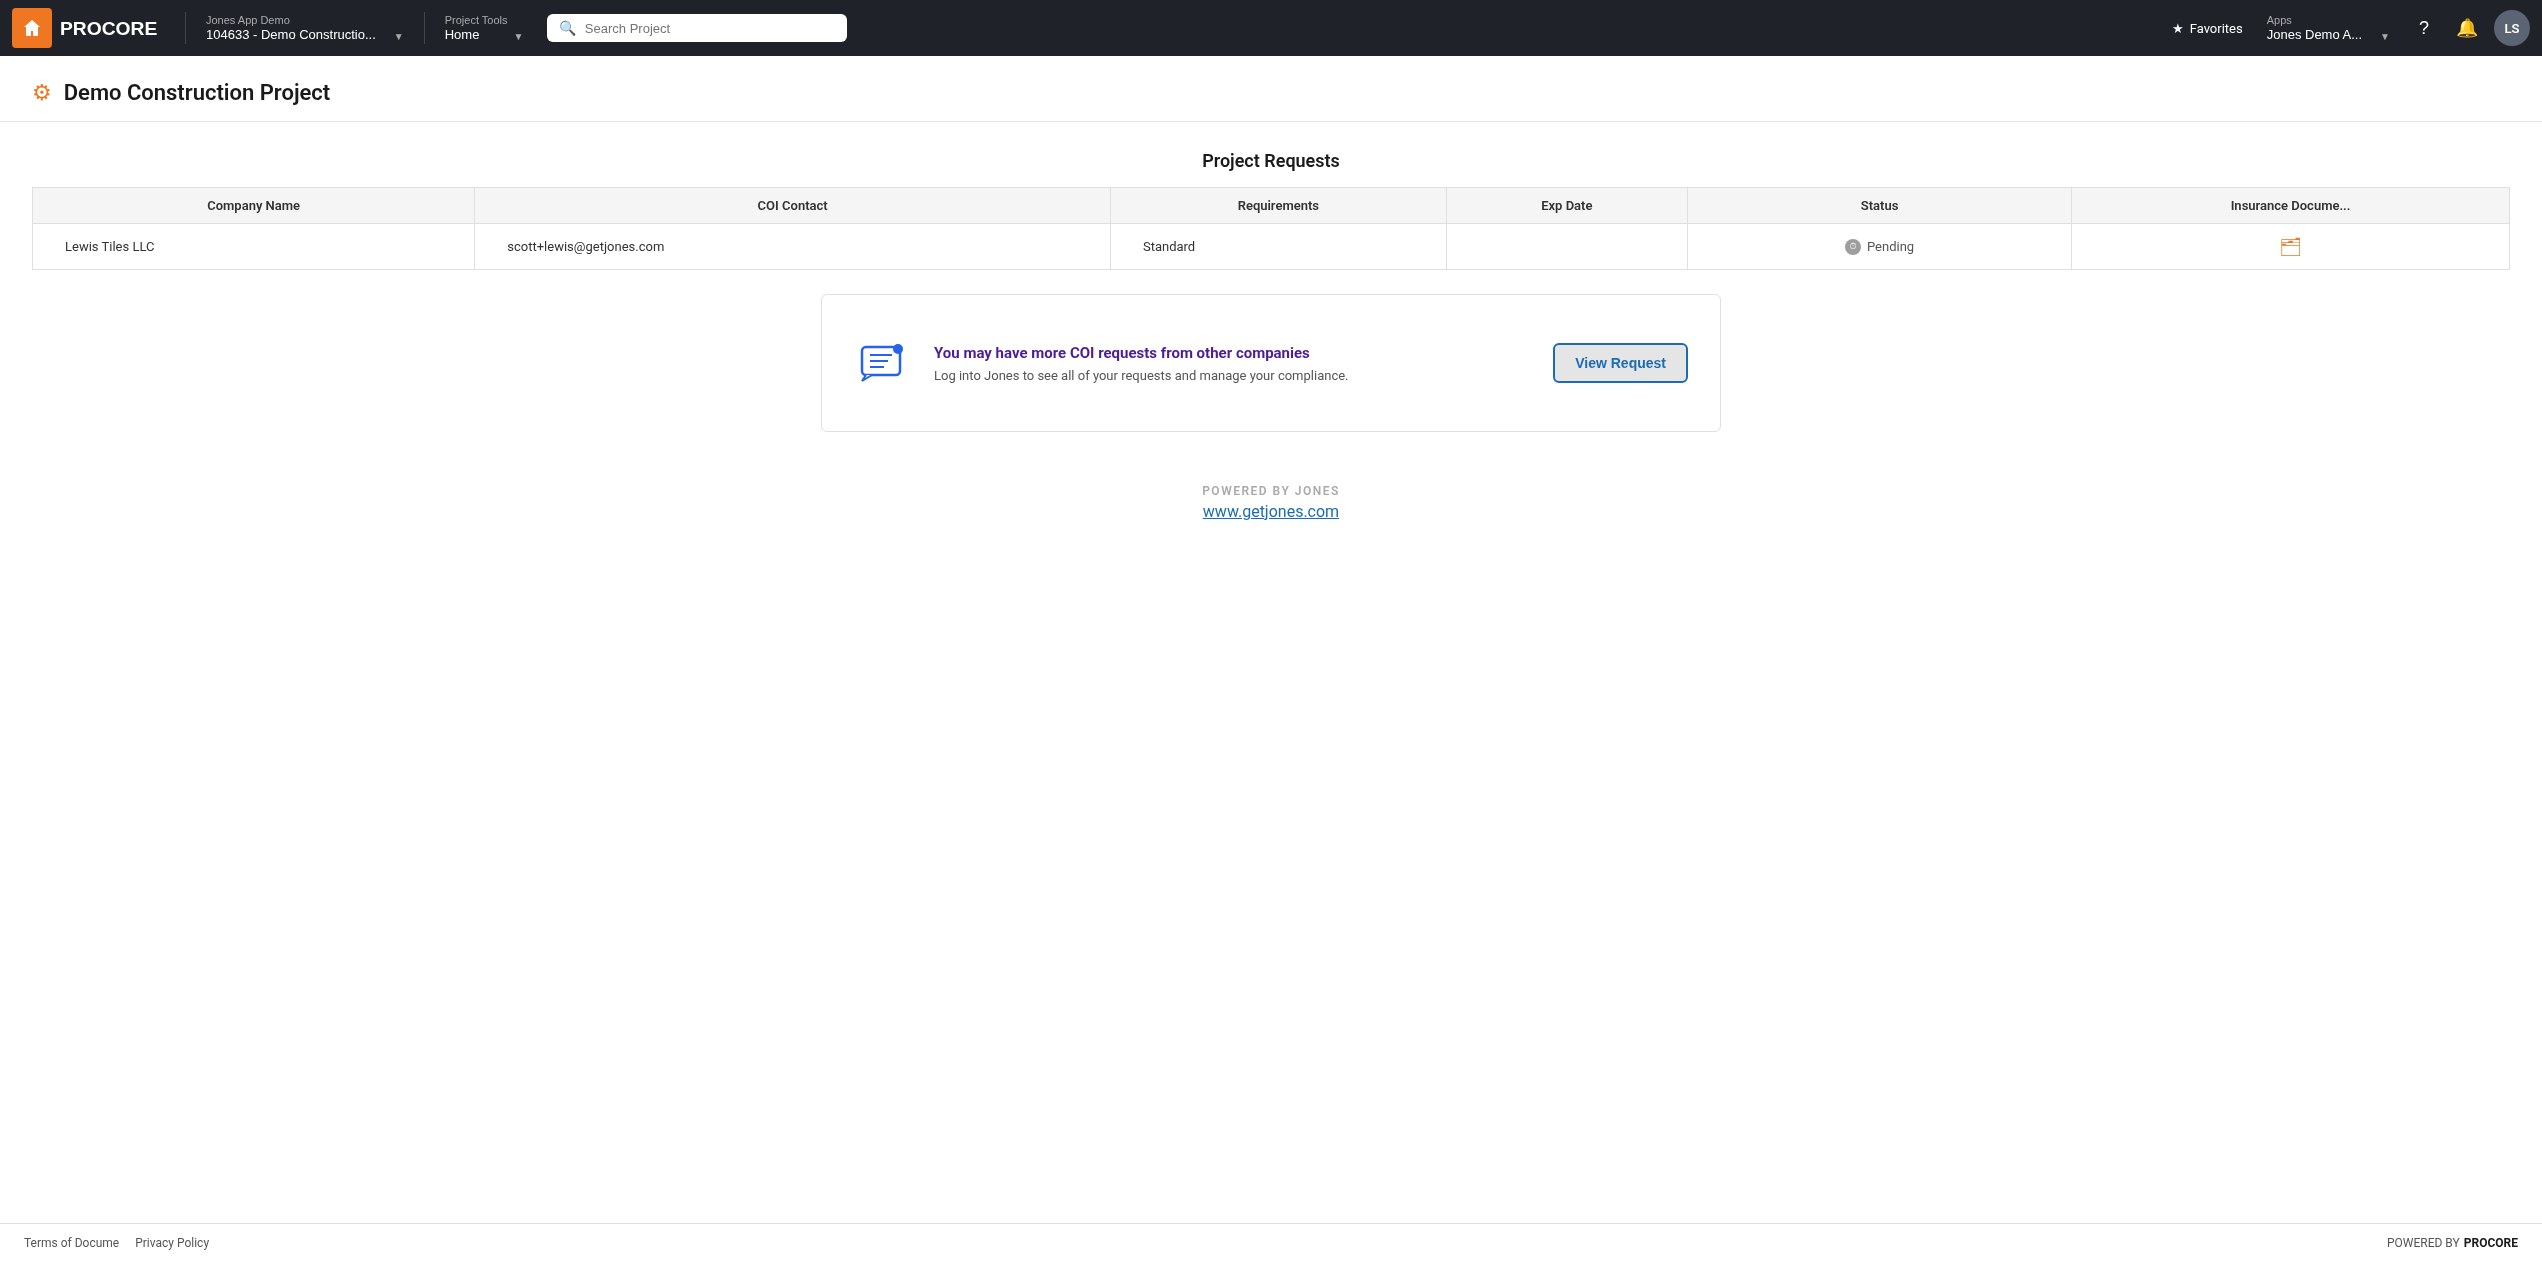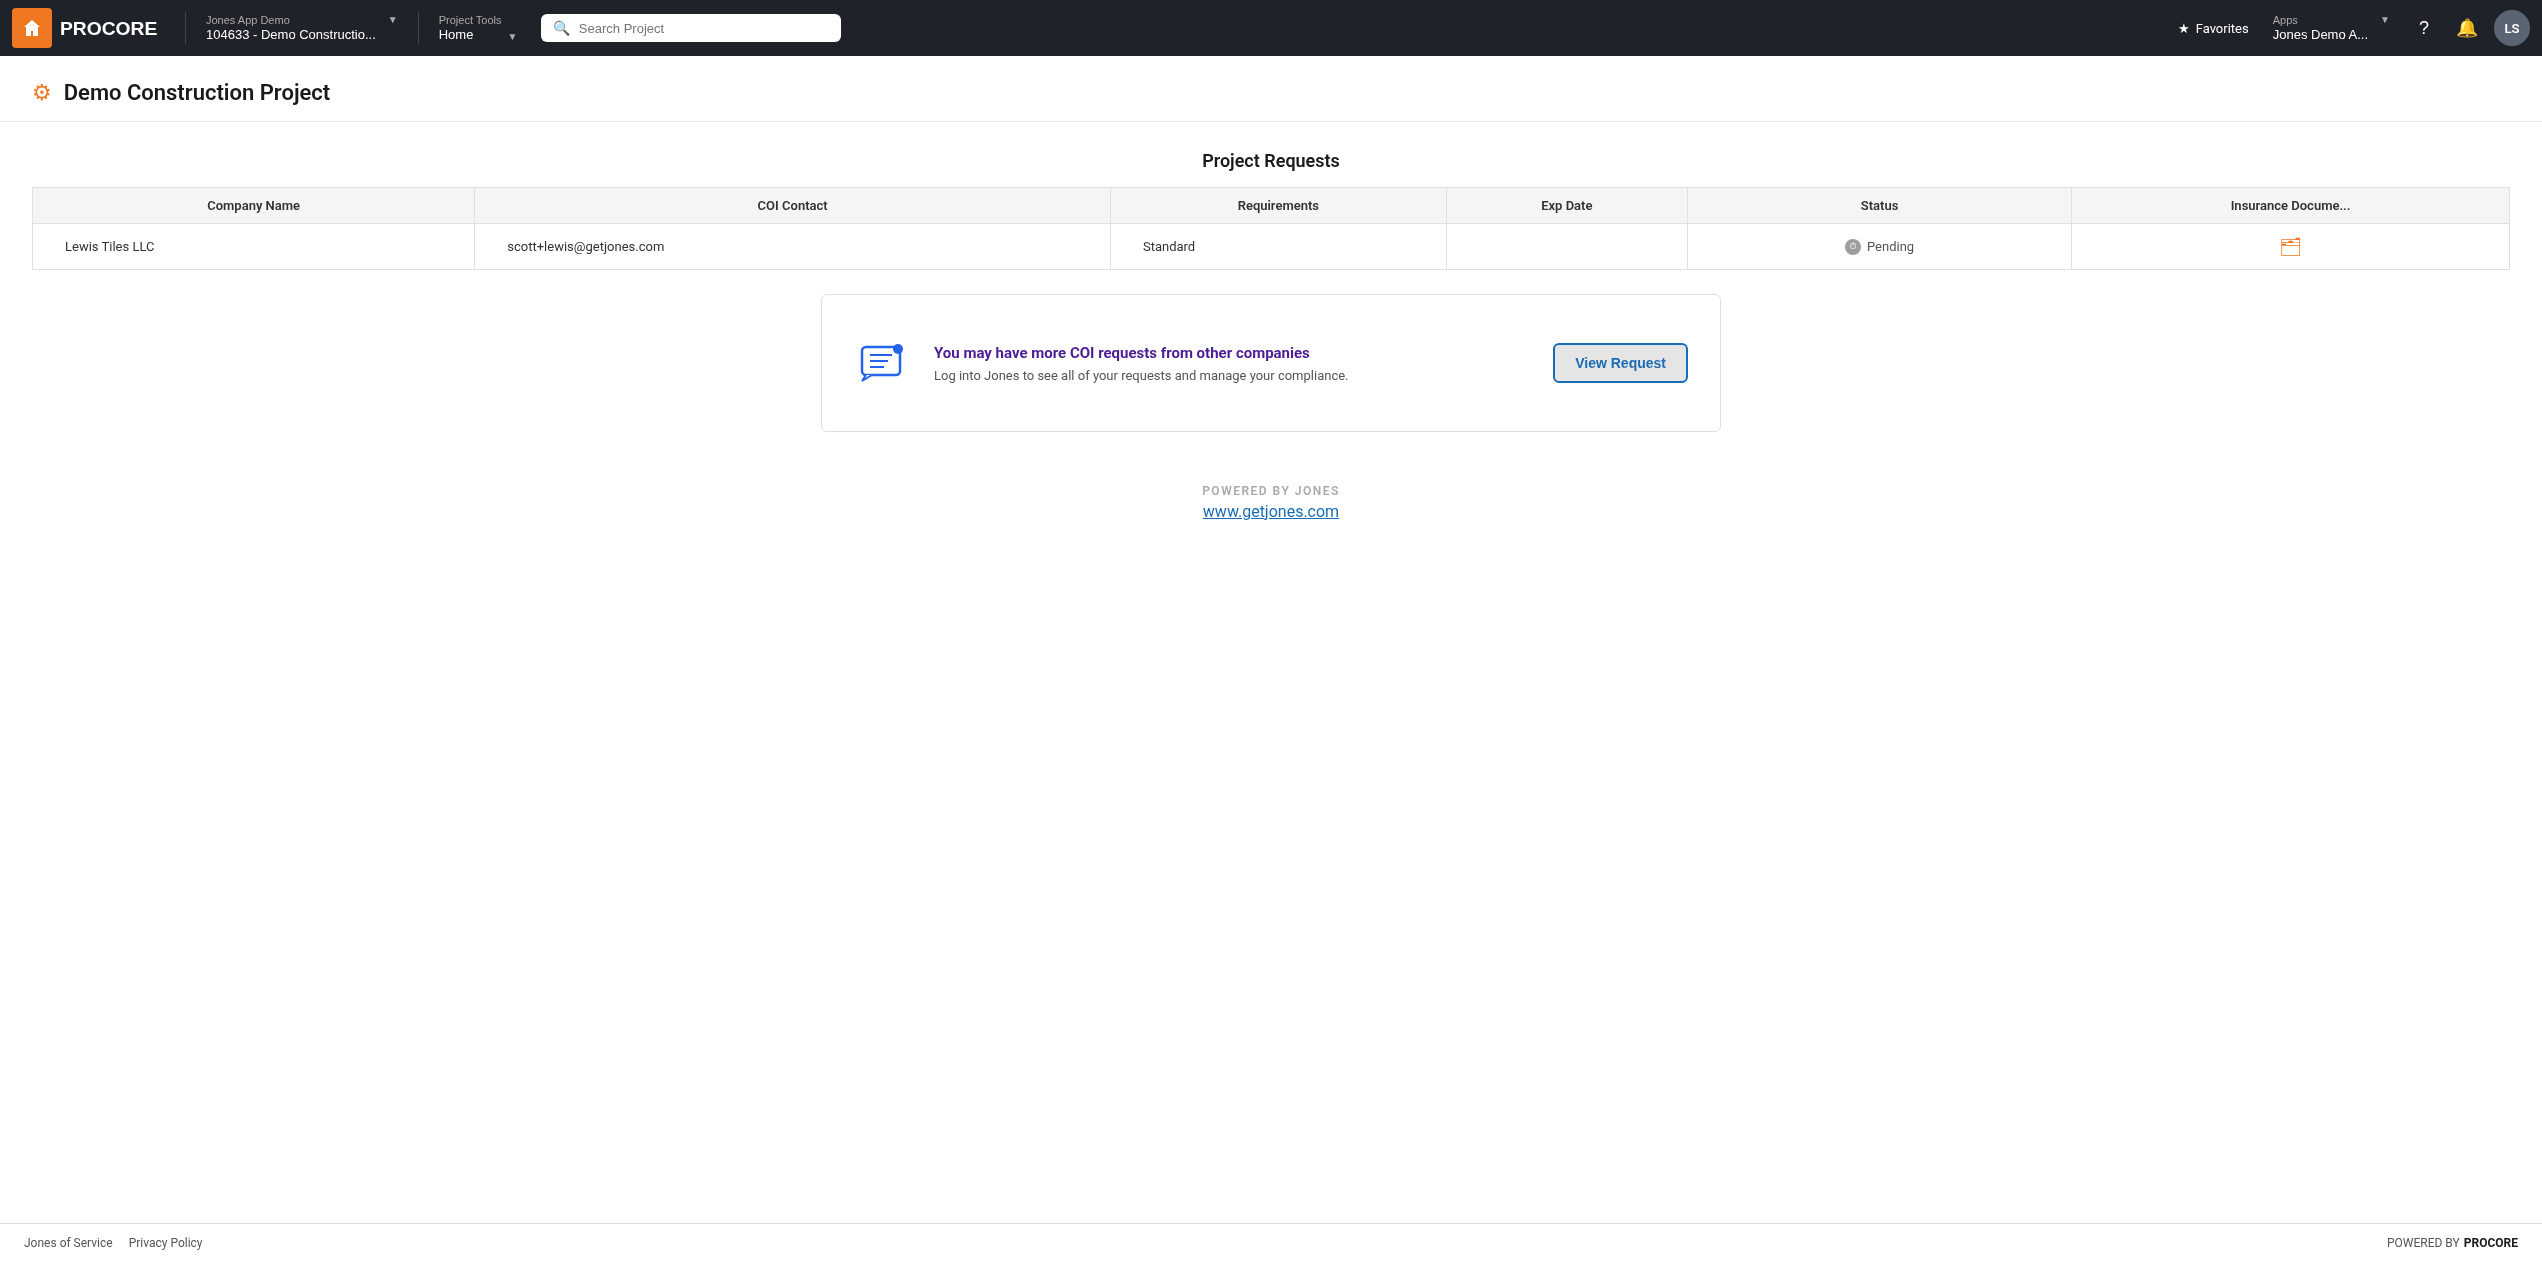--- a/index.html
+++ b/index.html
@@ -29,28 +29,28 @@
     .nav-logo {
       display: flex;
       align-items: center;
       margin-right: 8px;
     }
     .nav-logo svg {
       height: 28px;
     }
     .nav-project-selector {
       display: flex;
-      align-items: flex-start;
+      align-items: flex-end;
       background: transparent;
       border: none;
       color: #fff;
       cursor: pointer;
       padding: 4px 8px;
       border-radius: 4px;
-      gap: 12px;
+      gap: 18px;
       min-width: 180px;
     }
     .nav-project-info { display: flex; flex-direction: column; text-align: left; }
     .nav-project-name { font-size: 11px; color: #aaa; line-height: 1.2; }
     .nav-project-id { font-size: 13px; color: #fff; font-weight: 500; line-height: 1.2; }
     .nav-divider { width: 1px; height: 32px; background: #444; margin: 0 4px; }
     .nav-tools-selector {
       display: flex;
       align-items: flex-end;
       background: transparent;
@@ -430,20 +430,20 @@
 
     <div class="powered-by">
       <div class="powered-by-label">POWERED BY JONES</div>
       <div class="powered-by-link">www.getjones.com</div>
     </div>
   </div>
 </div>
 
 <footer class="footer">
   <div class="footer-links">
-    <a class="footer-link">Jones of Service</a>
+    <a class="footer-link">Terms of Docume</a>
     <a class="footer-link">Privacy Policy</a>
   </div>
   <div class="footer-powered">
     <span>POWERED BY</span>
     <span class="footer-powered-bold">PROCORE</span>
   </div>
 </footer>
 
 </body></html>

